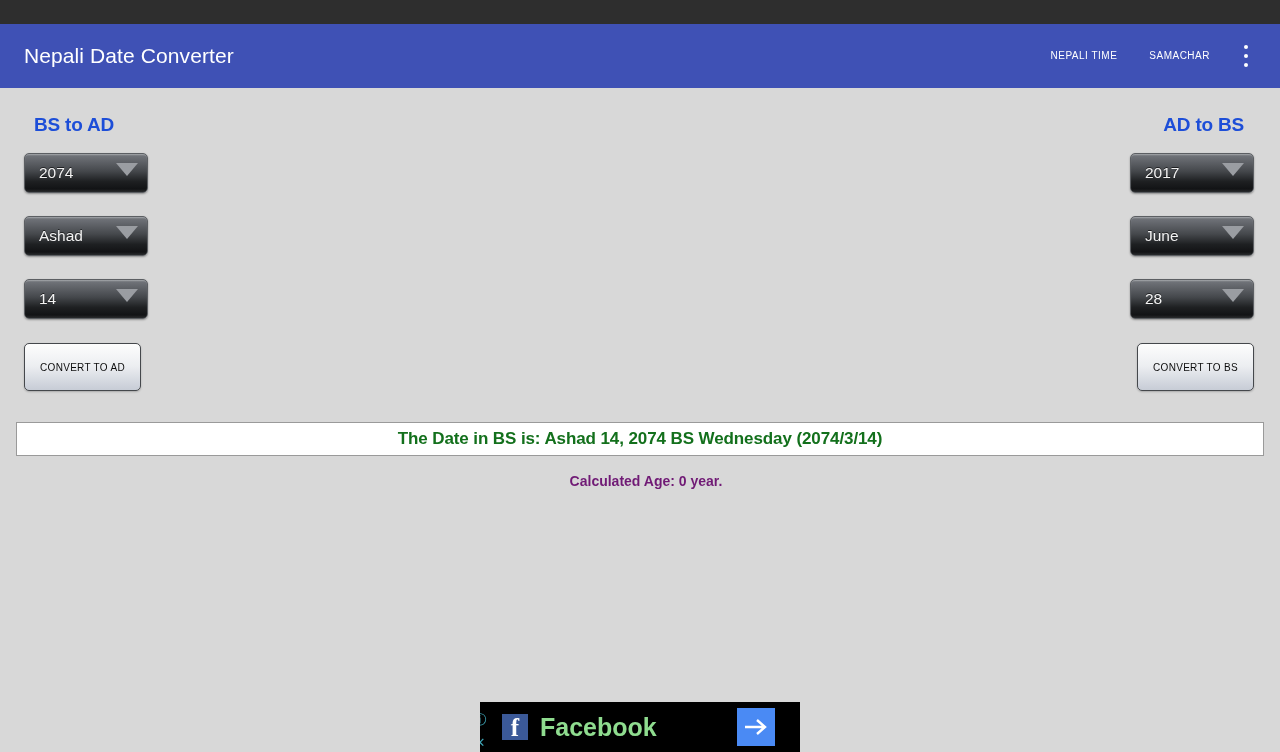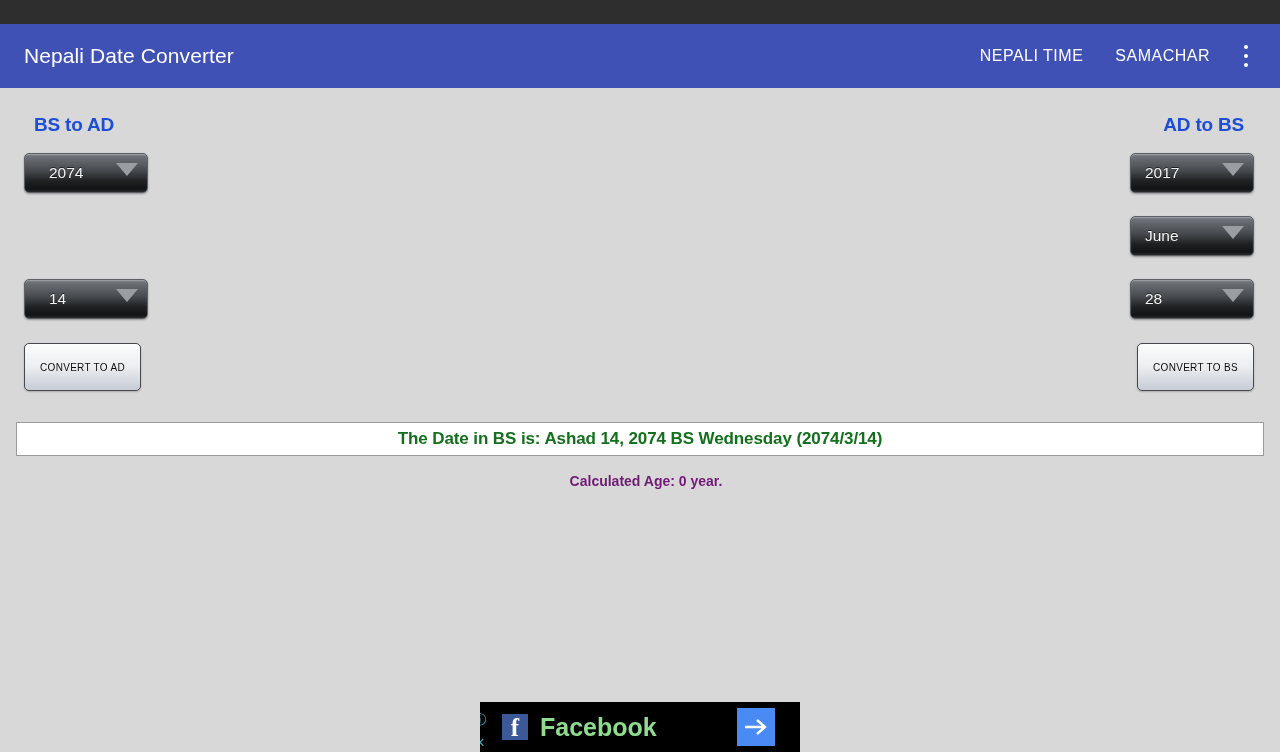--- a/index.html
+++ b/index.html
@@ -48,21 +48,21 @@
   }
   .app-bar-actions {
     margin-left: auto;
     display: flex;
     align-items: center;
     height: 64px;
     padding-right: 8px;
   }
   .action-item {
     color: #ffffff;
-    font-size: 16px;
+    font-size: 10px;
     font-weight: 400;
     letter-spacing: 0.5px;
     padding: 0 16px;
     line-height: 64px;
     white-space: nowrap;
     cursor: pointer;
   }
   .overflow-menu {
     width: 36px;
     height: 64px;
@@ -125,21 +125,21 @@
     margin-left: auto;
     margin-right: 9px;
     width: 0; height: 0;
     border-left: 11px solid transparent;
     border-right: 11px solid transparent;
     border-top: 13px solid #9a9da2;
     position: relative;
     top: -4px;
   }
 
-  .sp-left  { left: 24px;  width: 124px; padding-left: 10px; }
+  .sp-left  { left: 24px;  width: 124px; }
   .sp-right { right: 26px; width: 124px; }
   .sp-row1 { top: 153px; }
   .sp-row2 { top: 216px; }
   .sp-row3 { top: 279px; }
 
   
   .convert-btn {
     position: absolute;
     top: 343px;
     height: 48px;
@@ -282,20 +282,24 @@
         <span></span>
       </div>
     </div>
   </div>
 
   <div class="panel-heading heading-left">BS to AD</div>
   <div class="panel-heading heading-right">AD to BS</div>
 
   <div class="spinner sp-left sp-row1">
     <div class="spinner-label">2074</div>
+    <div class="spinner-arrow"></div>
+  </div>
+  <div class="spinner sp-left sp-row2">
+    <div class="spinner-label">Ashad</div>
     <div class="spinner-arrow"></div>
   </div>
   <div class="spinner sp-left sp-row3">
     <div class="spinner-label">14</div>
     <div class="spinner-arrow"></div>
   </div>
 
   <div class="spinner sp-right sp-row1">
     <div class="spinner-label">2017</div>
     <div class="spinner-arrow"></div>

